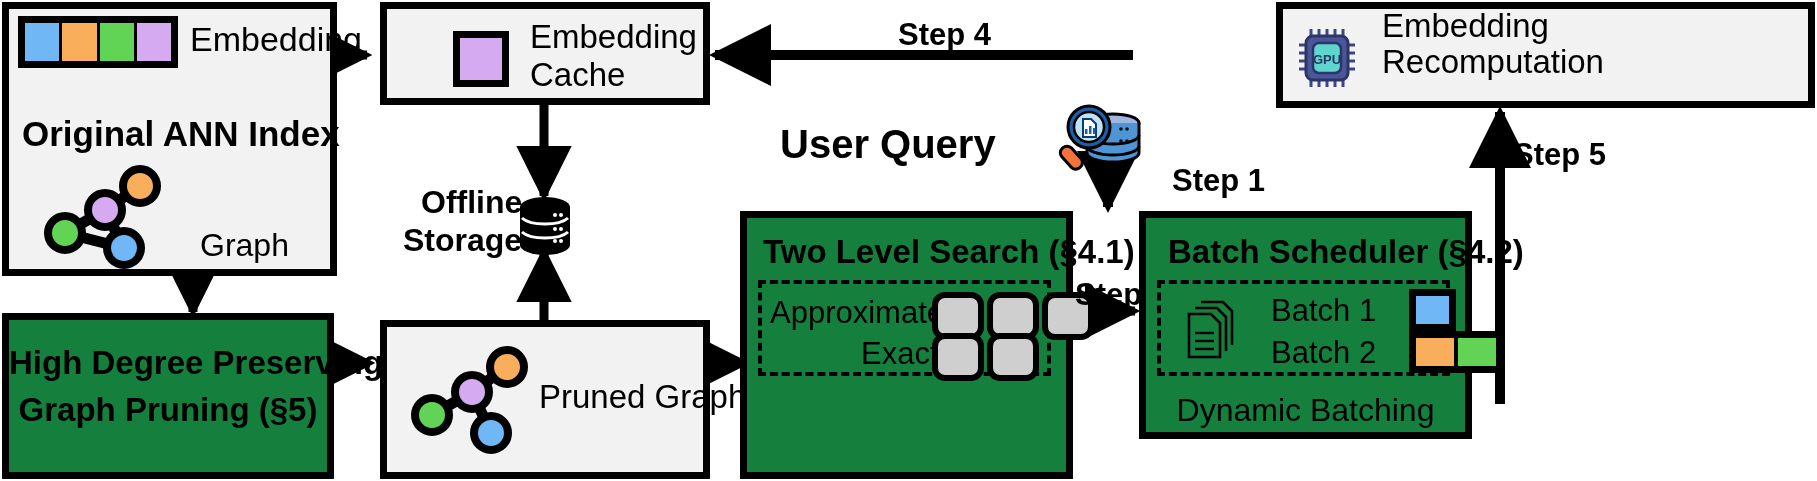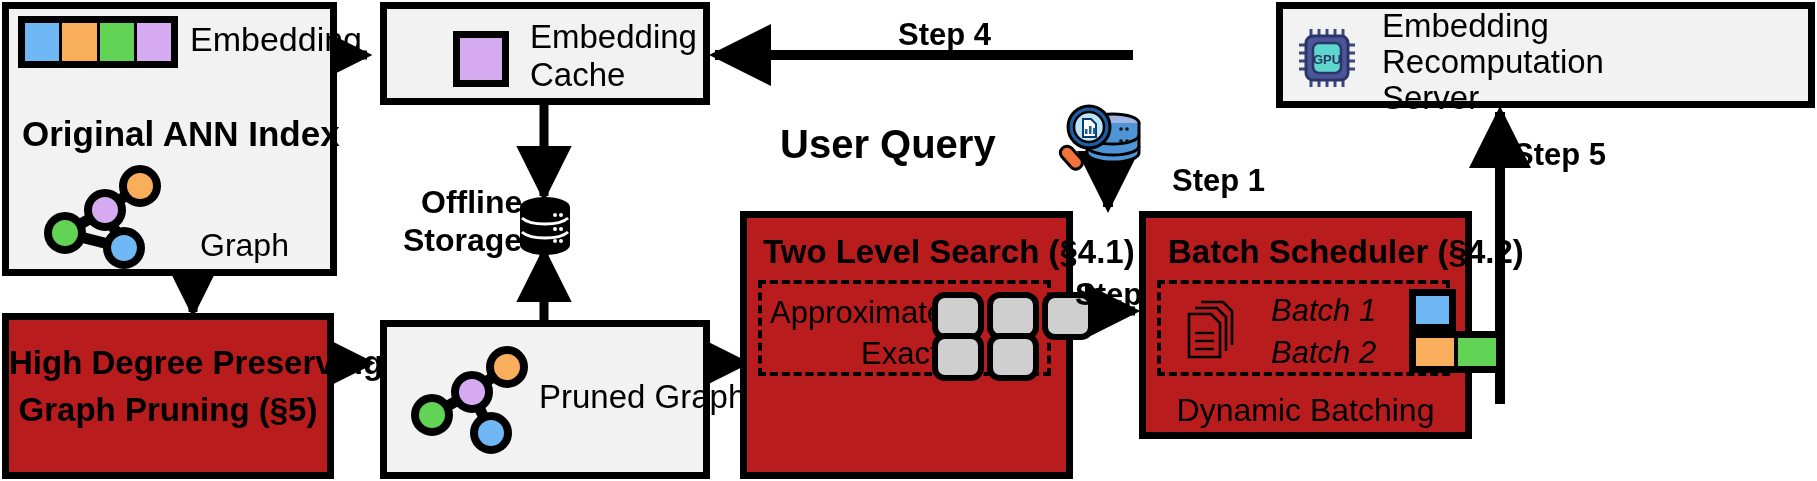--- a/index.html
+++ b/index.html
@@ -1,21 +1,21 @@
 <!DOCTYPE html>
 <html><head>
 <meta charset="utf-8">
 <style>
   html,body{margin:0;padding:0;background:#fff;}
   body{width:1817px;height:481px;position:relative;overflow:hidden;
        font-family:"Liberation Sans","DejaVu Sans",sans-serif;color:#000;}
   #stage{position:absolute;left:0;top:0;width:1817px;height:481px;}
 
   .box{position:absolute;box-sizing:border-box;border:7px solid #000;background:#f2f2f2;}
-  .box.gray{background:#b91c1c;}
+  .box.gray{background:#15803d;}
   .dashed{position:absolute;box-sizing:border-box;border:4px dashed #000;}
 
   .lbl{position:absolute;white-space:pre;line-height:1.12;}
   .b{font-weight:bold;}
   .ctr{text-align:center;}
   .chipbox{position:absolute;box-sizing:border-box;border:7px solid #000;background:#000;}
 
   
   .qrow{position:absolute;display:flex;}
   .slot{width:52px;height:48px;border:6px solid #000;border-radius:13px;
@@ -185,21 +185,21 @@
       </div>
     </div>
 
   </div>
 
   <div class="lbl b" style="left:1075px;top:278px;font-size:31px;">Step 2</div>
 
   <div class="box gray" style="left:1139px;top:211px;width:333px;height:228px;">
     <div class="lbl b" style="left:22px;top:16px;font-size:33px;">Batch Scheduler (§4.2)</div>
 
-    <div class="dashed" style="left:11px;top:62px;width:293px;height:96px;font-style:italic;">
+    <div class="dashed" style="left:11px;top:62px;width:293px;height:96px;">
       <svg style="position:absolute;left:24px;top:16px;" width="52" height="62">
         <path d="M4,14 h22 l9,9 v34 h-31 z" fill="none" stroke="#000" stroke-width="2.6"></path>
         <path d="M10,8 h22 l9,9 v34" fill="none" stroke="#000" stroke-width="2.6"></path>
         <path d="M16,2 h22 l9,9 v34" fill="none" stroke="#000" stroke-width="2.6"></path>
         <line x1="10" y1="33" x2="29" y2="33" stroke="#000" stroke-width="2.4"></line>
         <line x1="10" y1="41" x2="29" y2="41" stroke="#000" stroke-width="2.4"></line>
         <line x1="10" y1="49" x2="29" y2="49" stroke="#000" stroke-width="2.4"></line>
       </svg>
 
       <div class="lbl" style="left:110px;top:10px;font-size:31px;">Batch 1</div>
@@ -242,17 +242,16 @@
       <line x1="50" y1="34" x2="58" y2="34"></line>
       <line x1="50" y1="42" x2="58" y2="42"></line>
     </g>
     <rect x="9" y="9" width="42" height="44" rx="7" fill="#4a5699" stroke="#2c3566" stroke-width="3"></rect>
     <rect x="16" y="16" width="28" height="30" rx="6" fill="#5fd6cd" stroke="#2c3566" stroke-width="2.5"></rect>
     <text x="30" y="37" font-family="'Liberation Sans',sans-serif" font-size="13" font-weight="bold" fill="#2c3566" text-anchor="middle">GPU</text>
   </svg>
 
   <div class="lbl" style="left:1382px;top:8px;font-size:33px;">Embedding</div>
   <div class="lbl" style="left:1382px;top:44px;font-size:33px;">Recomputation</div>
-  <div class="lbl" style="left:1382px;top:80px;font-size:33px;">Server</div>
 
   <div class="lbl b" style="left:898px;top:18px;font-size:31px;">Step 4</div>
 
 </div>
 
 </body></html>

